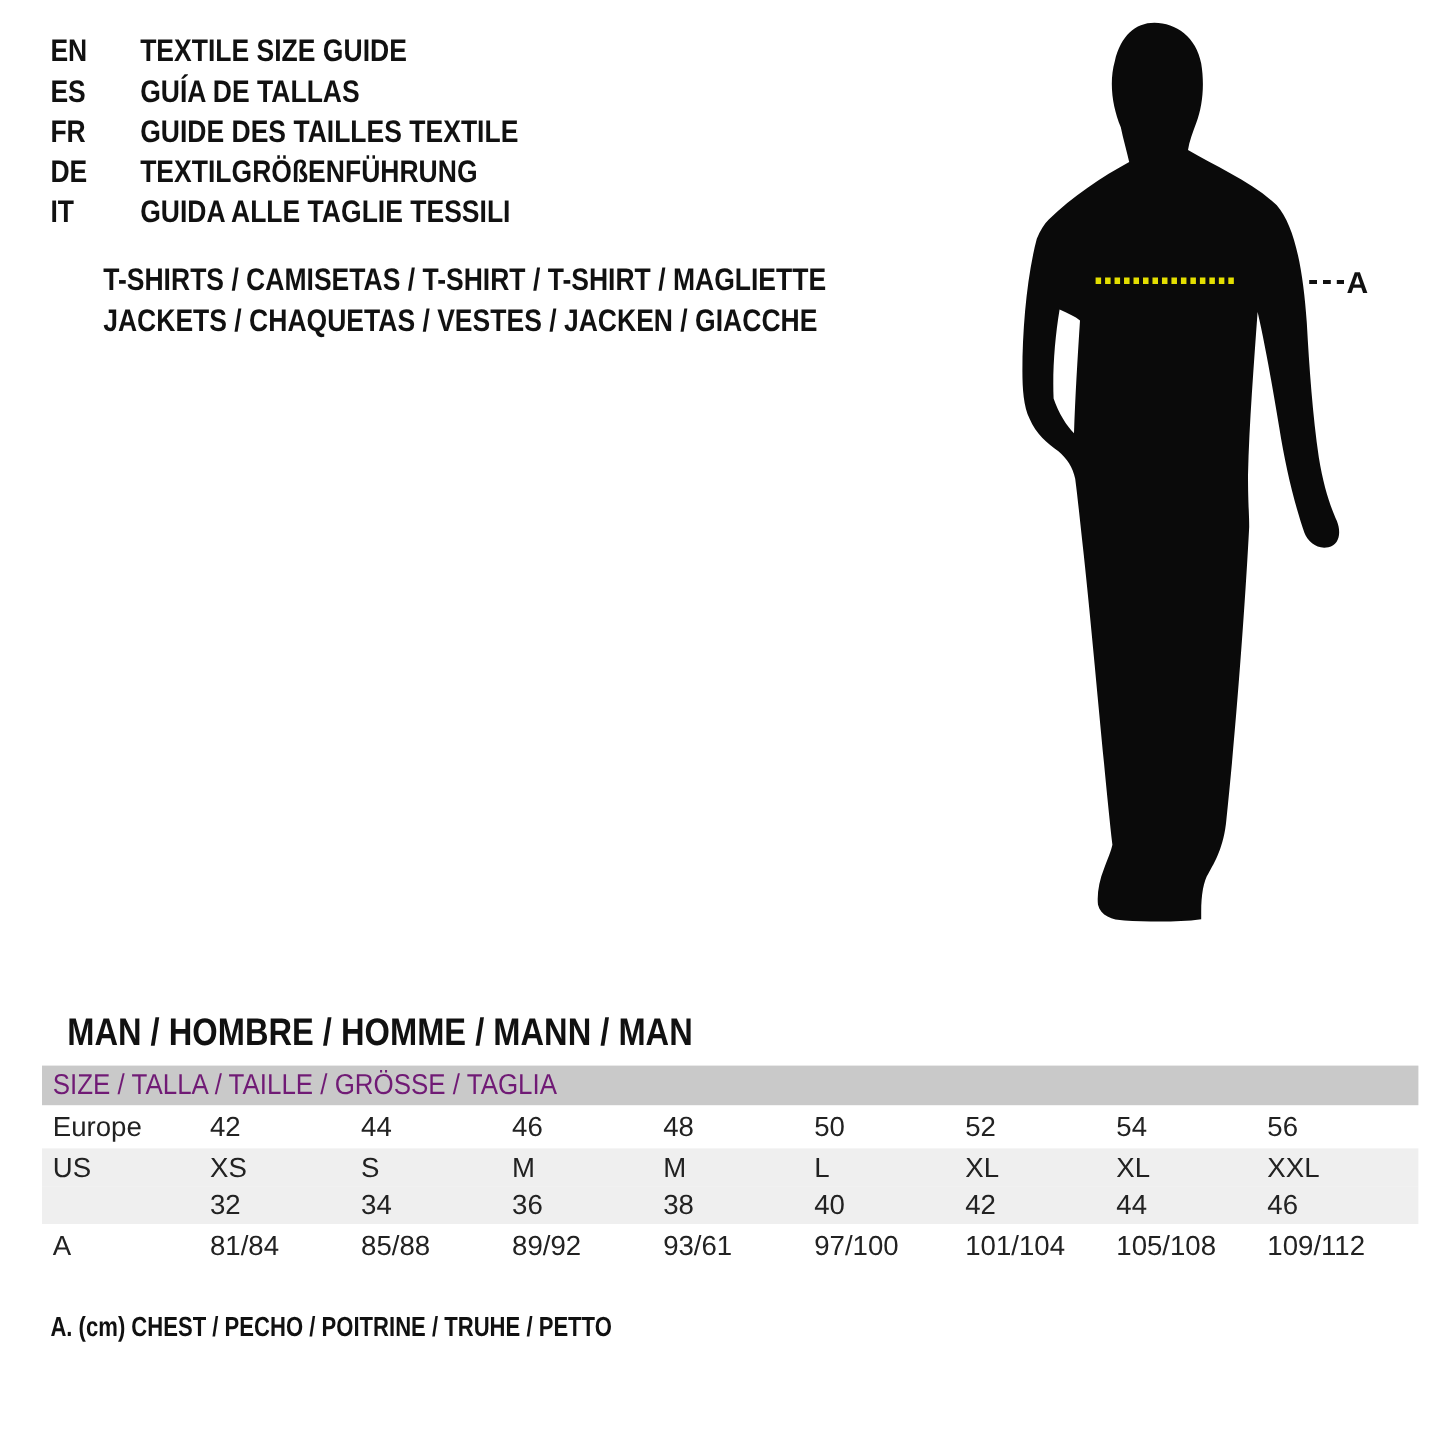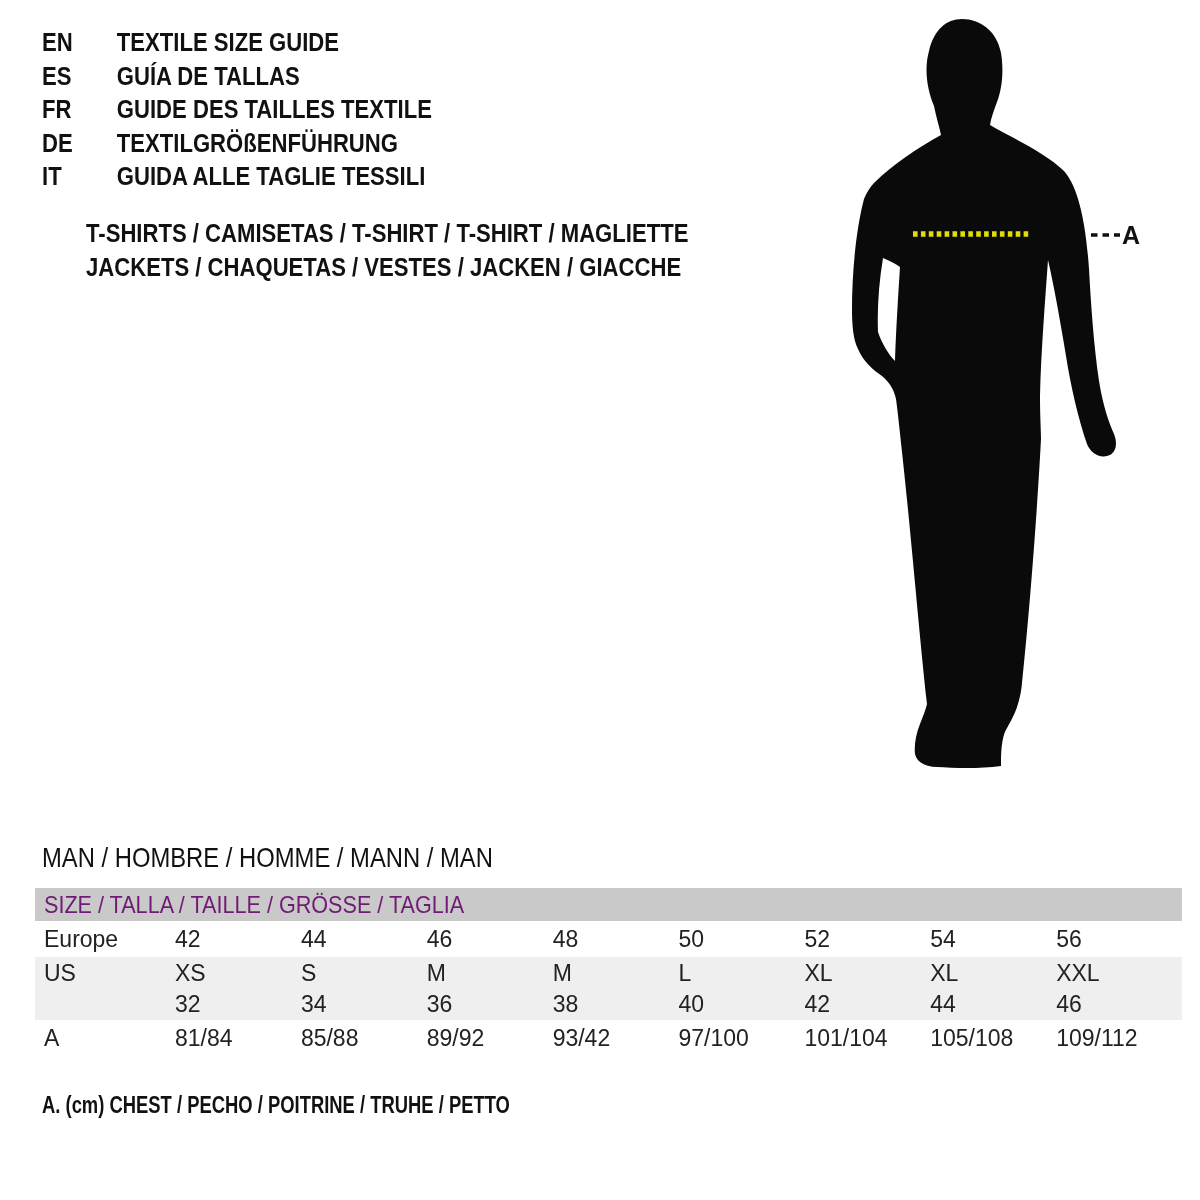--- a/index.html
+++ b/index.html
@@ -19,21 +19,21 @@
 
   
   .cats { position:absolute; left:42px; top:216px; font-weight:bold; font-size:26px; }
   .cat-line { height:34px; display:flex; align-items:center;margin-left:44px; }
 
   
   .figure-wrap { position:absolute; left:850px; top:15px; width:300px; height:770px; }
   .figure-wrap svg { display:block; width:300px; height:770px; }
 
   
-  .section-title { position:absolute; left:42px; top:842px; font-weight:normal; font-size:28px; }
+  .section-title { position:absolute; left:56px; top:842px; font-weight:bold; font-size:32px; }
 
   
   .size-table { position:absolute; left:35px; top:888px; width:1147px; font-size:23px; color:#222; }
   .t-header { height:33px; background:#c9c9c9; display:flex; align-items:center; padding-left:9px; color:#701a75; font-size:24px; }
   .t-header .cond { transform:scaleX(0.9); }
   .t-row { display:grid; grid-template-columns:140px repeat(8, 1fr); align-items:center; }
   .r-europe { height:36px; }
   .r-us     { height:32px; background:#efefef; }
   .r-num    { height:31px; background:#efefef; }
   .r-a      { height:36px; }
@@ -165,21 +165,21 @@
     <span class="val">42</span>
     <span class="val">44</span>
     <span class="val">46</span>
   </div>
 
   <div class="t-row r-a">
     <span class="lbl">A</span>
     <span class="val">81/84</span>
     <span class="val">85/88</span>
     <span class="val">89/92</span>
-    <span class="val">93/42</span>
+    <span class="val">93/61</span>
     <span class="val">97/100</span>
     <span class="val">101/104</span>
     <span class="val">105/108</span>
     <span class="val">109/112</span>
   </div>
 </div>
 
 <div class="footer-note">
   <span class="cond" style="transform:scaleX(0.8);">A. (cm) CHEST / PECHO / POITRINE / TRUHE / PETTO</span>
 </div>

